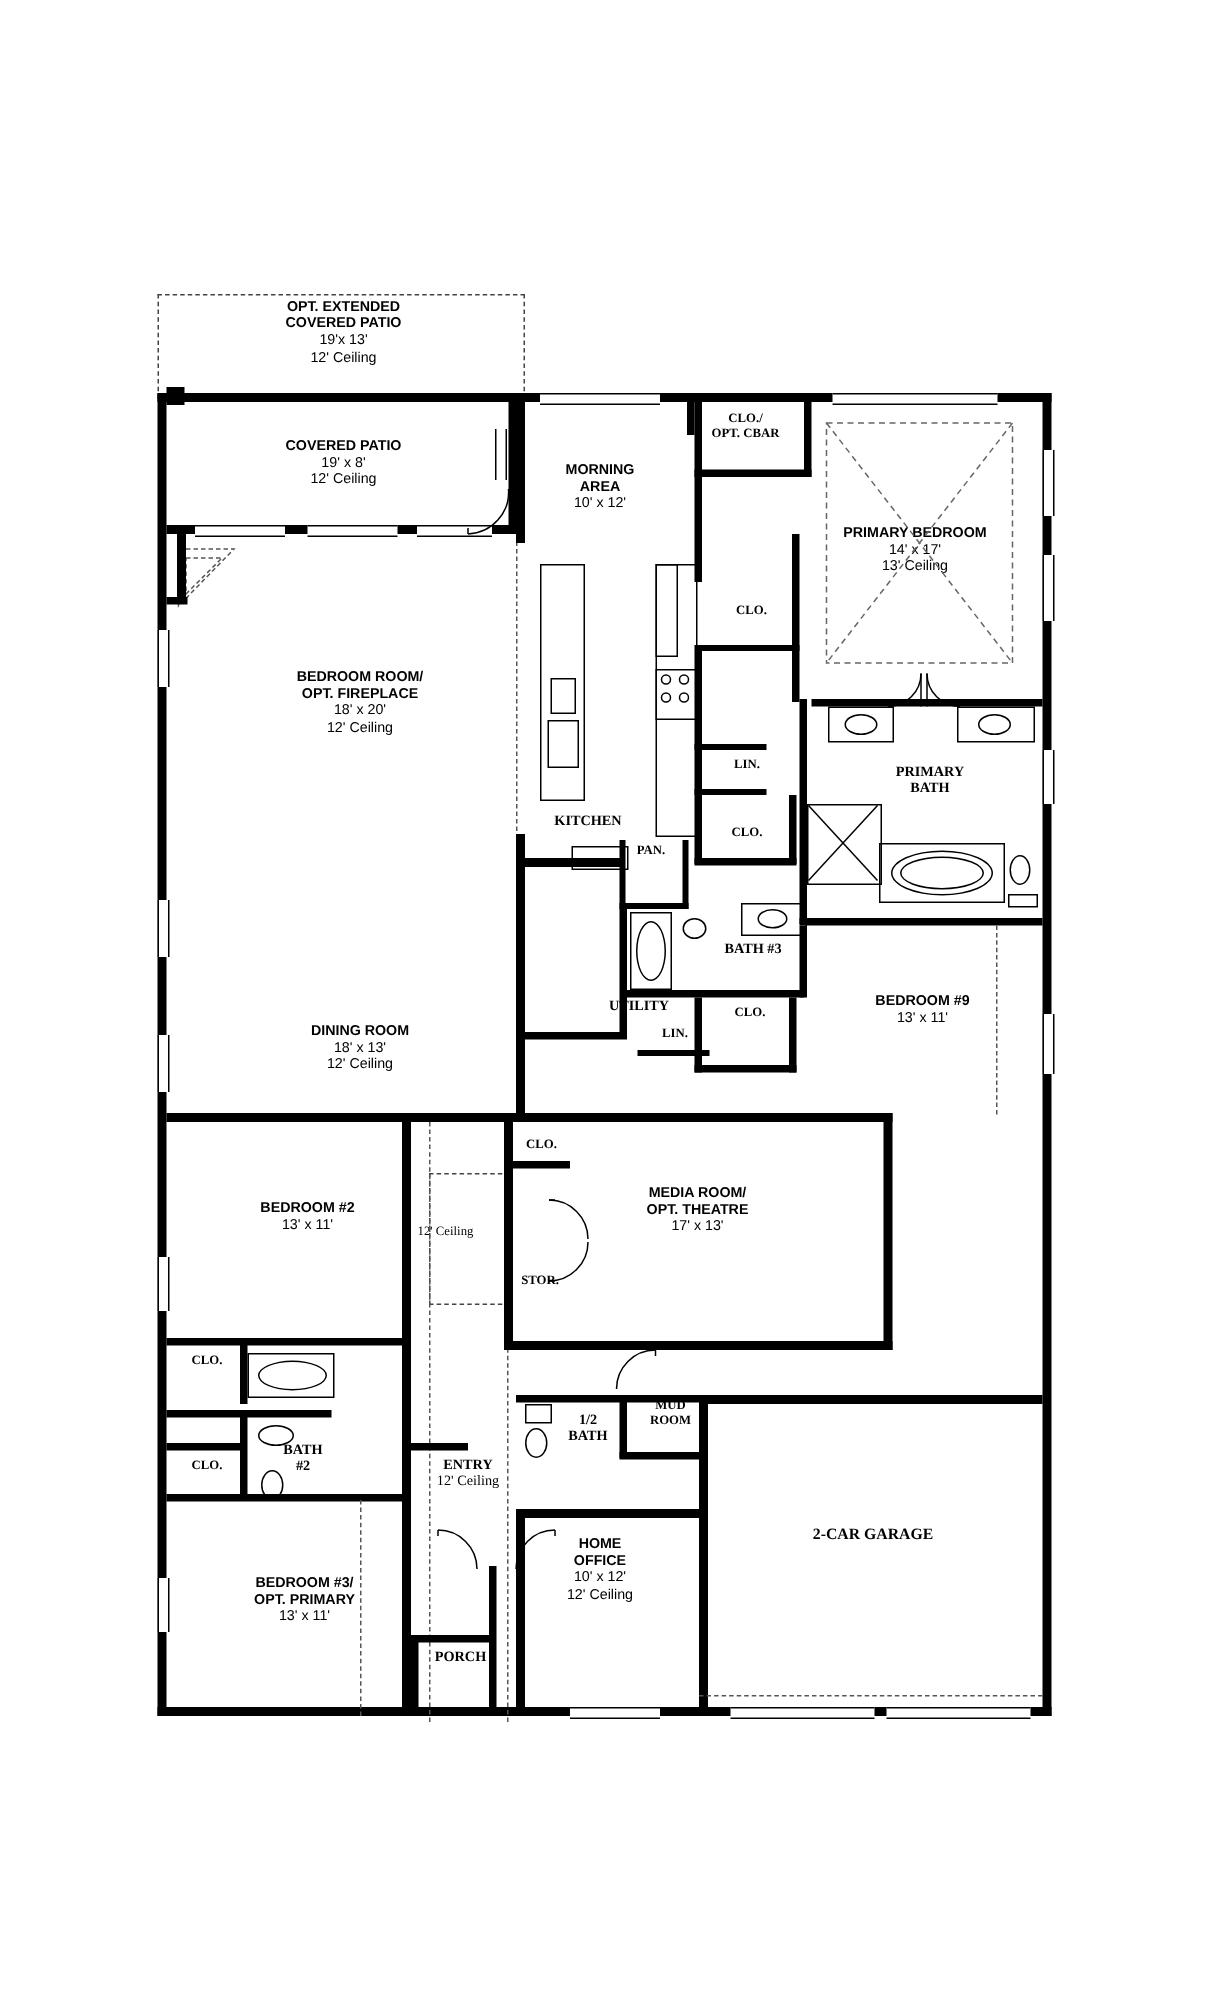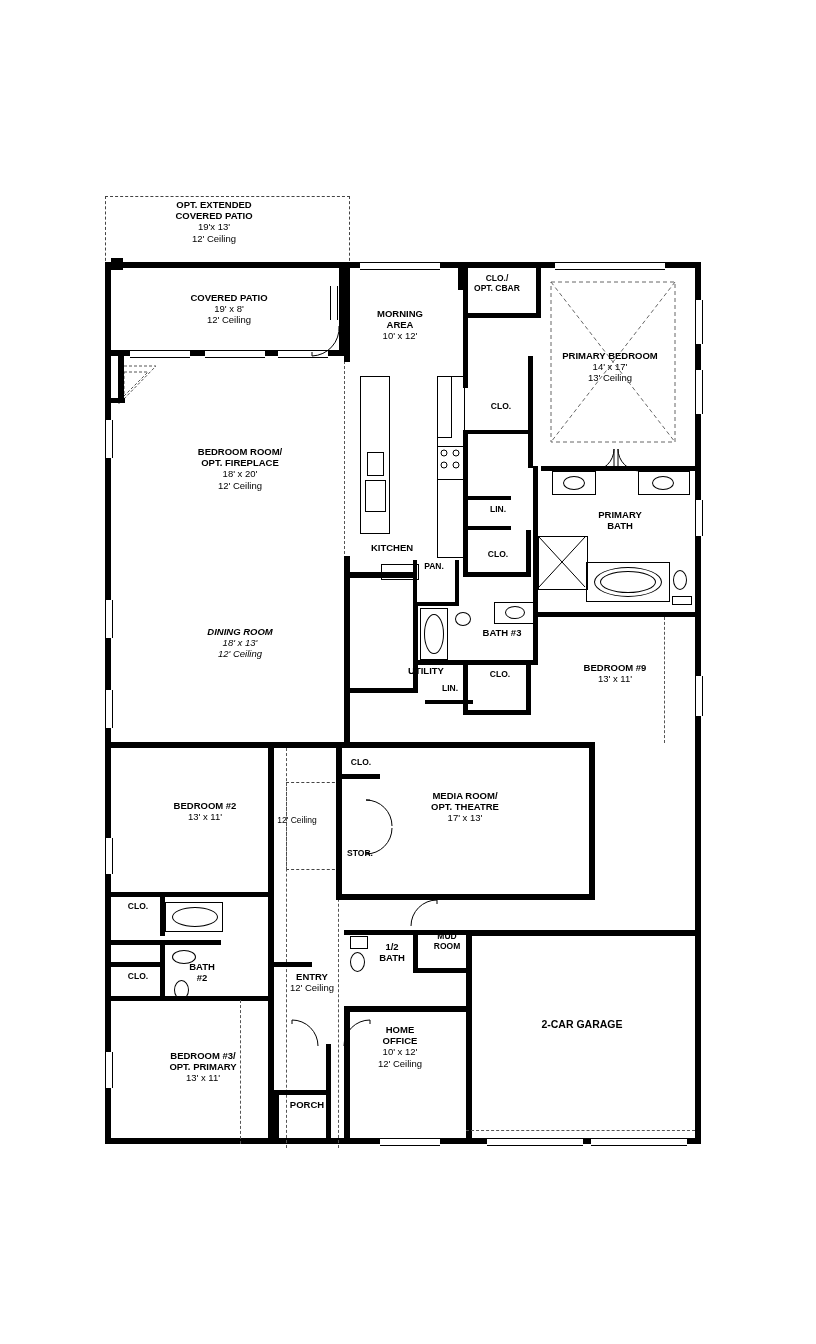--- a/index.html
+++ b/index.html
@@ -5,40 +5,40 @@
   html,body{margin:0;padding:0;background:#ffffff;}
   body{width:816px;height:1344px;font-family:"Liberation Sans",sans-serif;color:#000;}
   #plan{position:relative;width:816px;height:1344px;overflow:hidden;}
 
   .wall{position:absolute;background:#000;}
   .dash{position:absolute;border:1px dashed #444;}
   .dashline-h{position:absolute;border-top:1px dashed #555;}
   .dashline-v{position:absolute;border-left:1px dashed #555;}
   .room{position:absolute;text-align:center;line-height:1.18;}
   .room .nm{font-weight:bold;}
-  .lbl{position:absolute;text-align:center;line-height:1.15;}
+  .lbl{position:absolute;text-align:center;line-height:1.15;font-family:Liberation Serif, serif;}
   .f10{font-size:10.5px;}
   .f9{font-size:9.5px;}
   .f8{font-size:8.5px;}
   .b{font-weight:bold;}
   .ob{position:absolute;border:1px solid #000;}
   .ob2{position:absolute;border:1.5px solid #000;}
   .oval{position:absolute;border:1px solid #000;border-radius:50%;}
   .win{position:absolute;background:#fff;border-top:1px solid #000;border-bottom:1px solid #000;}
   .winv{position:absolute;background:#fff;border-left:1px solid #000;border-right:1px solid #000;}
   svg.ov{position:absolute;left:0;top:0;width:816px;height:1344px;pointer-events:none;}
 </style>
 </head>
 <body>
 
 <div id="plan">
 
   <div class="dash" style="left:105px;top:196px;width:243px;height:68px;"></div>
 
-  <div class="room f9" style="left:134px;top:199px;width:160px;">
+  <div class="room f9" style="left:149px;top:199px;width:160px;">
     <div class="nm">OPT. EXTENDED</div>
     <div class="nm">COVERED PATIO</div>
     <div>19'x 13'</div>
     <div>12' Ceiling</div>
   </div>
 
   <div class="wall" style="left:105px;top:262px;width:596px;height:6px;"></div>
 
   <div class="wall" style="left:695px;top:262px;width:6px;height:882px;"></div>
 
@@ -79,21 +79,21 @@
     <div>18' x 20'</div>
     <div>12' Ceiling</div>
   </div>
 
   <div class="winv" style="left:105px;top:420px;width:6px;height:38px;"></div>
   <div class="winv" style="left:105px;top:600px;width:6px;height:38px;"></div>
   <div class="winv" style="left:105px;top:690px;width:6px;height:38px;"></div>
   <div class="winv" style="left:105px;top:838px;width:6px;height:36px;"></div>
   <div class="winv" style="left:105px;top:1052px;width:6px;height:36px;"></div>
 
-  <div class="room f9" style="left:150px;top:626px;width:180px;font-style:italic;">
+  <div class="room f9" style="left:150px;top:682px;width:180px;">
     <div class="nm">DINING ROOM</div>
     <div>18' x 13'</div>
     <div>12' Ceiling</div>
   </div>
 
   <div class="dashline-v" style="left:344px;top:356px;height:388px;"></div>
 
   <div class="wall" style="left:111px;top:742px;width:484px;height:6px;"></div>
 
   <div class="room f9" style="left:355px;top:308px;width:90px;">

